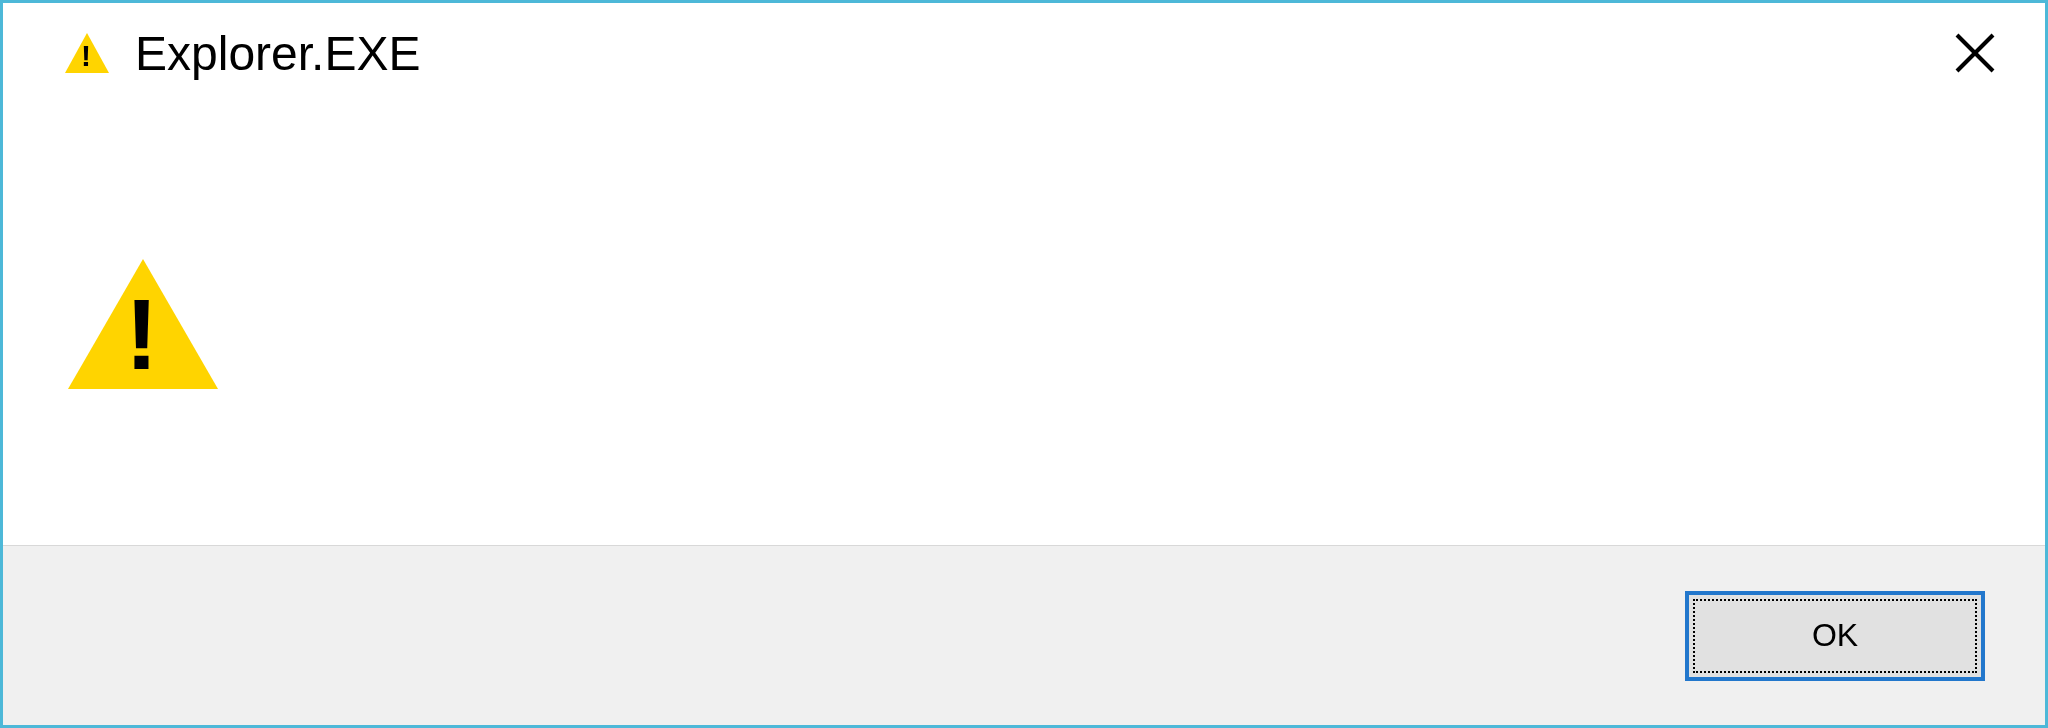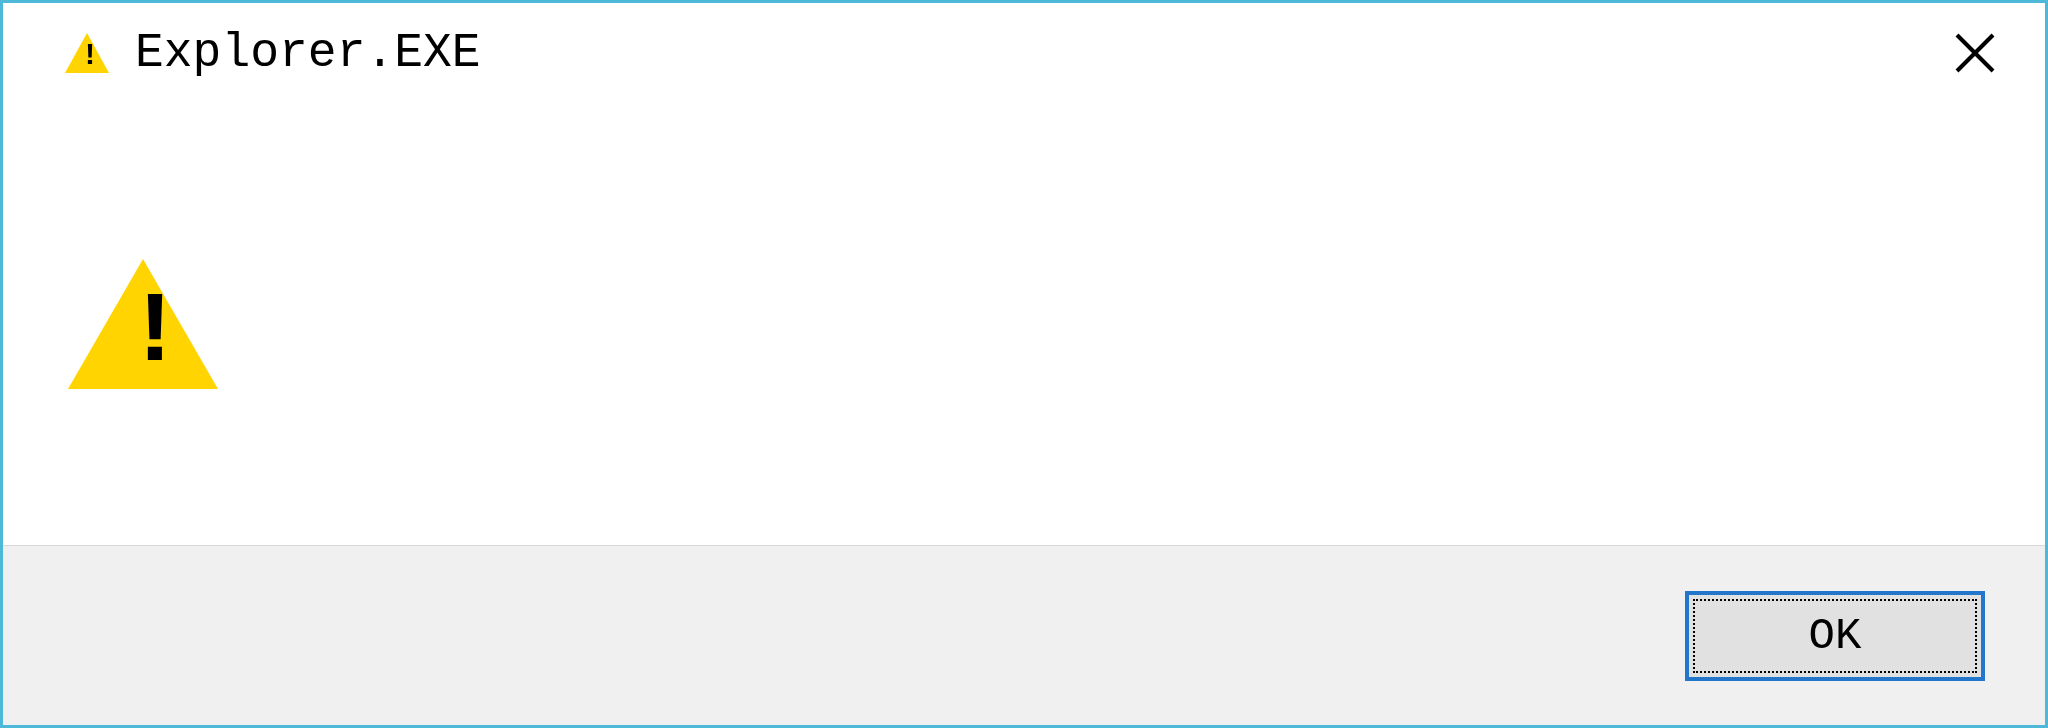--- a/index.html
+++ b/index.html
@@ -13,21 +13,20 @@
       width: 2048px;
       height: 728px;
     }
     .dialog {
       width: 100%;
       height: 100%;
       border: 3px solid #4db8d8;
       display: flex;
       flex-direction: column;
       background: #fff;
-      font-family: Liberation Mono, monospace;
     }
     .titlebar {
       display: flex;
       align-items: center;
       padding: 20px 40px 20px 60px;
       background: #fff;
     }
     .titlebar-icon {
       width: 48px;
       height: 48px;
@@ -75,21 +74,21 @@
       align-items: center;
       height: 180px;
     }
     .ok-button {
       width: 300px;
       height: 90px;
       background: #e1e1e1;
       border: 4px solid #2277cc;
       outline: 2px dotted #000;
       outline-offset: -10px;
-      font-size: 44px;
+      font-size: 32px;
       color: #000;
       cursor: pointer;
       font-family: inherit;
     }
     .triangle-small {
       width: 0;
       height: 0;
       border-left: 22px solid transparent;
       border-right: 22px solid transparent;
       border-bottom: 40px solid #ffd400;

